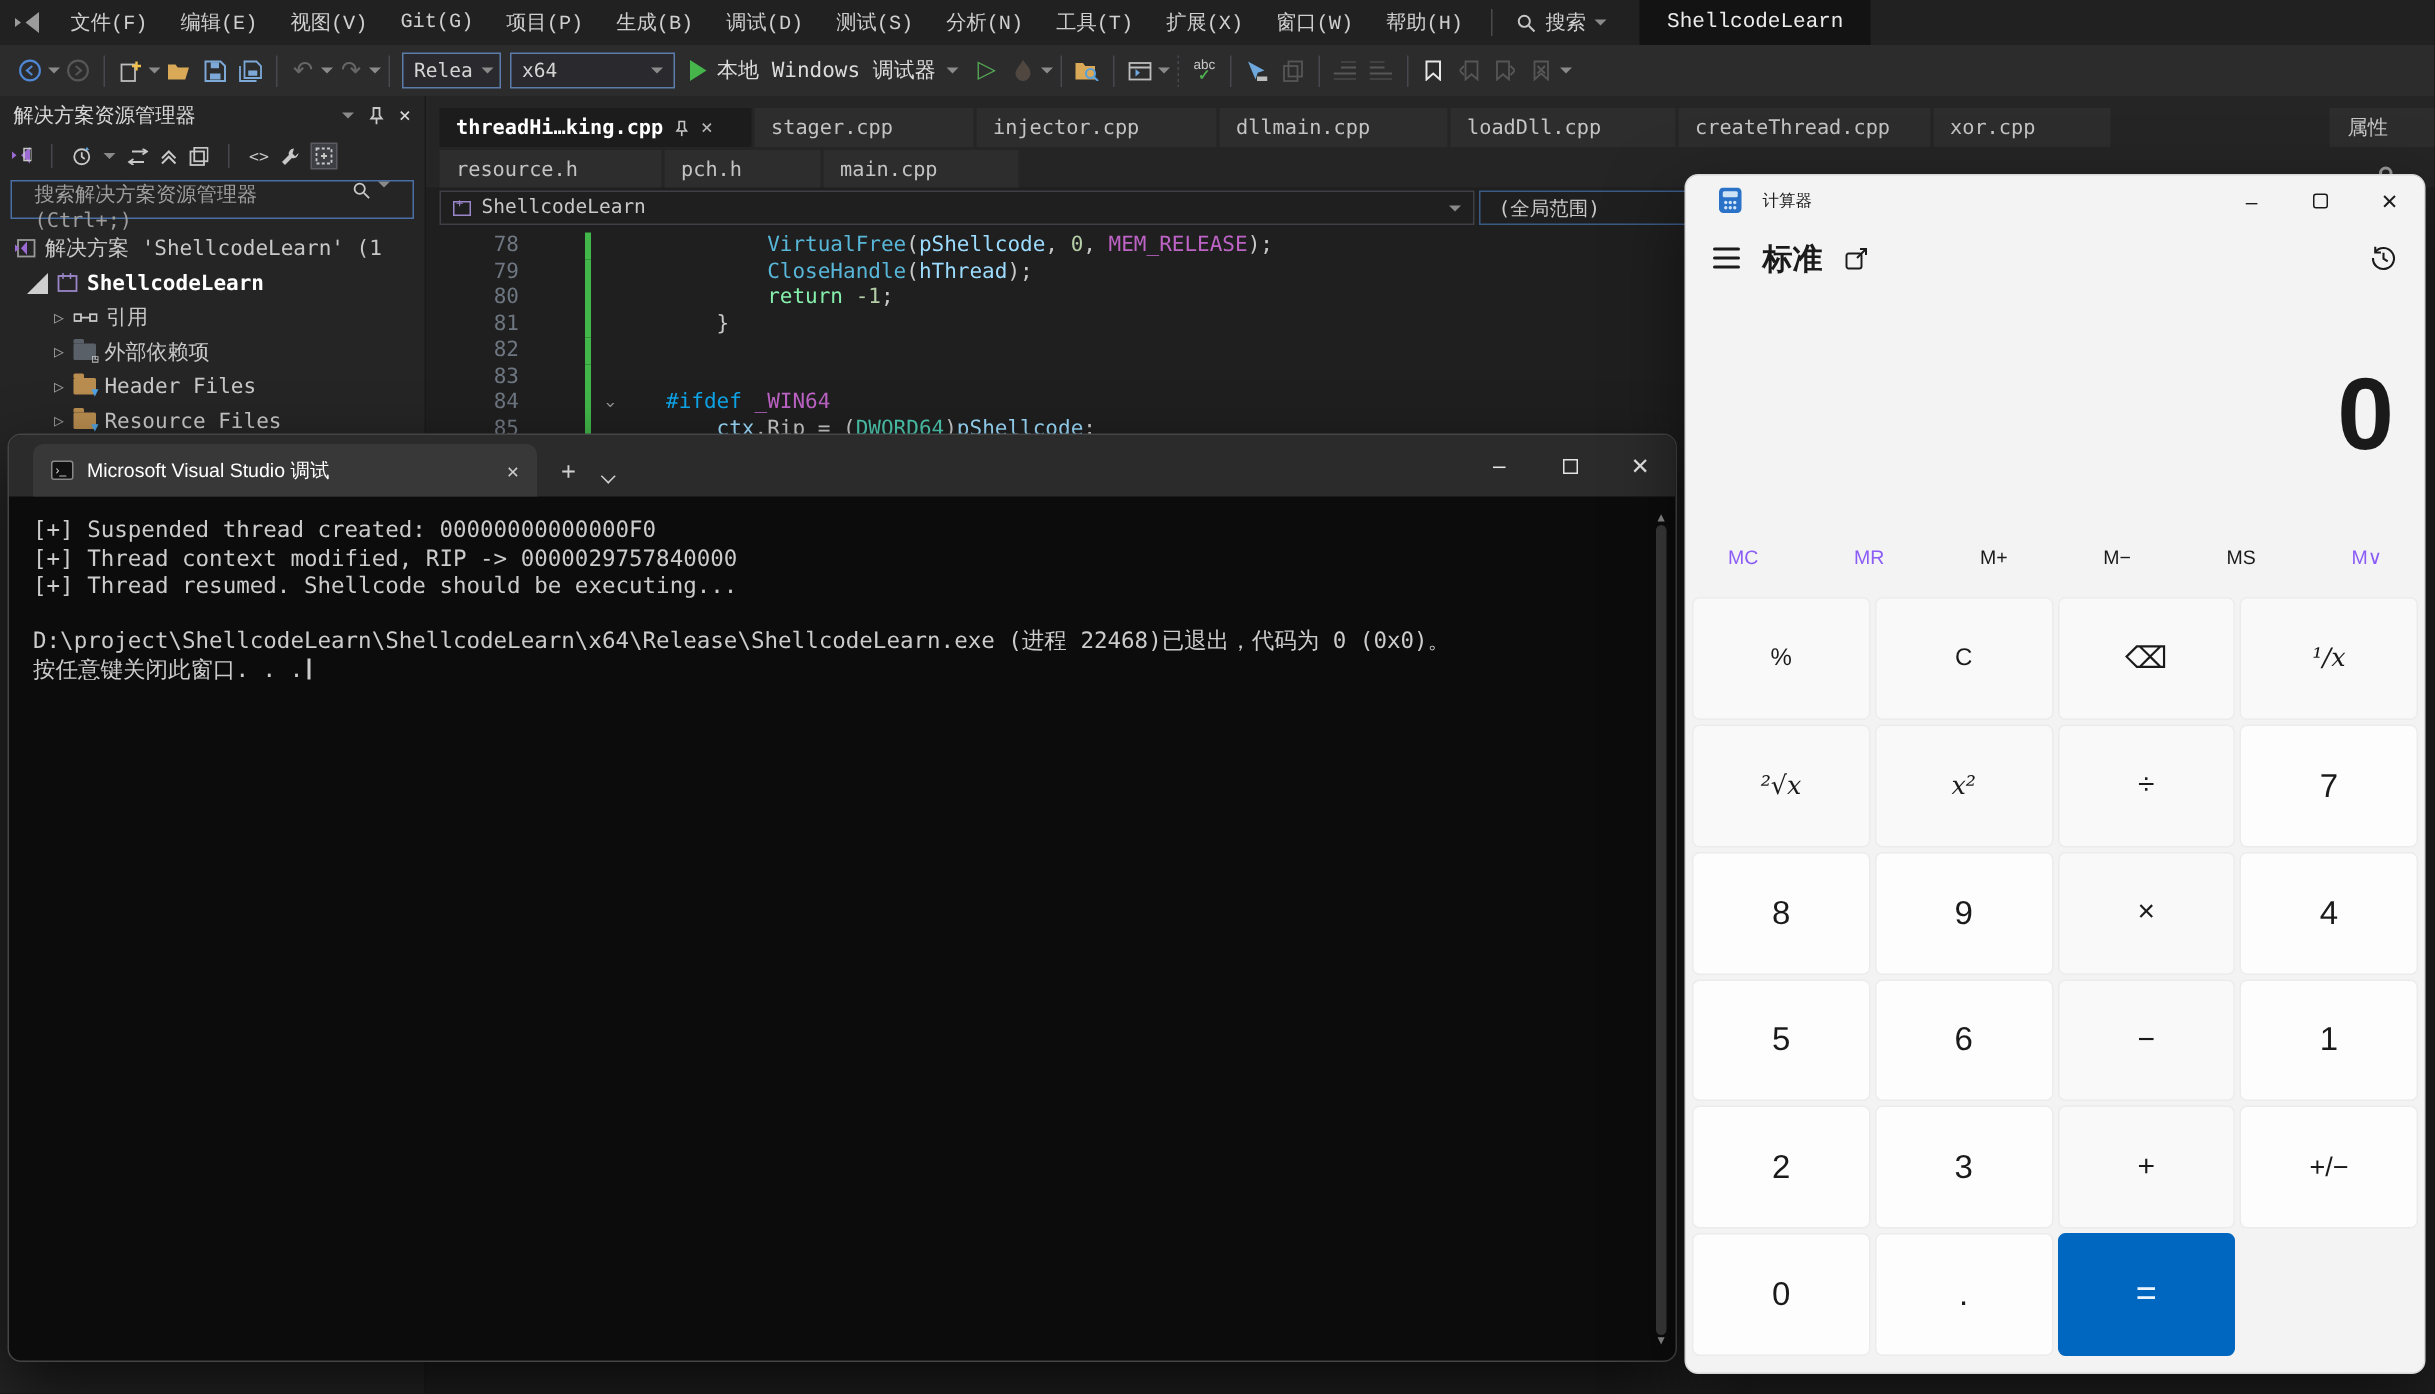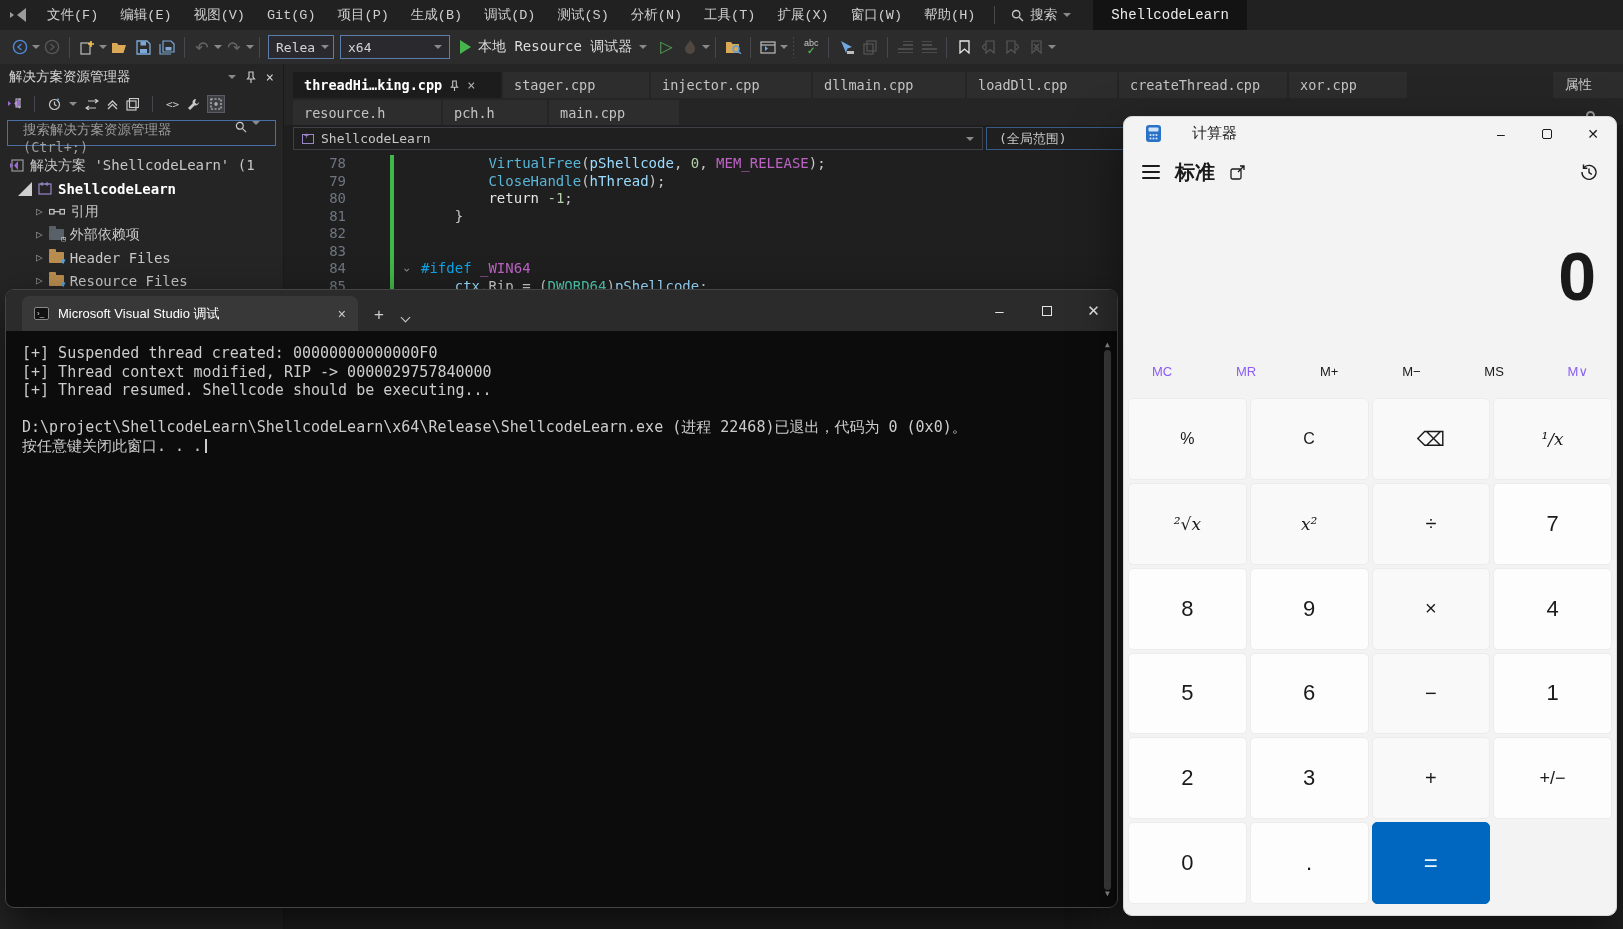--- a/index.html
+++ b/index.html
@@ -62,24 +62,24 @@
   .breadcrumb{position:absolute;left:9px;top:63px;height:23px;display:flex;width:1271px}
   .bc-left{width:690px;border:1px solid #3f3f46;display:flex;align-items:center;gap:7px;padding:0 8px;color:#c8c8c8;font-size:13px}
   .bc-left .caret{margin-left:auto}
   .bc-right{flex:1;border:1px solid #3a5a86;margin-left:3px;display:flex;align-items:center;padding:0 12px;color:#c8c8c8;font-size:13px}
   .bc-ico{width:12px;height:10px;border:1px solid #9a86c8;position:relative}
   .bc-ico:before{content:"+";position:absolute;left:1px;top:-4px;color:#9a86c8;font-size:8px}
   .code{position:absolute;left:0;right:0;top:86px;bottom:0;font-size:14px;line-height:17.5px;padding-top:5px;color:#c8c8c8}
   .cline{display:flex;height:17.5px;position:relative}
   .ln{width:74px;text-align:right;color:#6e7681;padding-right:12px;flex:none}
   .gbar{width:4px;background:#41b649;margin-left:32px;flex:none}
-  .src{white-space:pre;padding-left:27px}
+  .src{white-space:pre;padding-left:50px}
   .fold{position:absolute;left:119px;top:1px;color:#9a9a9a;font-size:12px;transform:rotate(90deg)}
   .c-p{color:#c8c8c8}.c-fn{color:#58b6d8}.c-var{color:#9cdcfe}.c-num{color:#b5cea8}
-  .c-mac{color:#bd63c5}.c-kw{color:#e5e5e5}.c-com{color:#57a64a}.c-pre{color:#0ea5e9}.c-type{color:#4ec9b0}
+  .c-mac{color:#bd63c5}.c-kw{color:#86efac}.c-com{color:#57a64a}.c-pre{color:#0ea5e9}.c-type{color:#4ec9b0}
 
   
   .console{position:absolute;left:5px;top:289px;width:1113px;height:619px;background:#0c0c0c;border:1px solid #454545;border-radius:9px;box-shadow:0 18px 44px rgba(0,0,0,.65);overflow:hidden}
   .con-titlebar{height:41px;background:#2b2b2b;display:flex;align-items:flex-end}
   .con-tab{margin-left:16px;height:35px;width:336px;background:#383838;border-radius:7px 7px 0 0;display:flex;align-items:center;padding:0 12px;gap:9px}
   .cmd-ico{width:15px;height:13px;background:#111;border:1px solid #888;border-radius:2px;color:#ddd;font-size:8px;line-height:11px;padding-left:2px;flex:none}
   .con-tab-label{color:#fff;font-size:13px;font-weight:normal;white-space:nowrap;overflow:hidden;flex:1}
   .con-x{color:#cfcfcf;font-size:14px}
   .con-plus{color:#cfcfcf;font-size:17px;margin:0 0 6px 16px}
   .chev{width:7px;height:7px;border-right:1.5px solid #cfcfcf;border-bottom:1.5px solid #cfcfcf;transform:rotate(45deg);margin:0 0 10px 18px}
@@ -90,21 +90,21 @@
   .con-line{white-space:pre;height:18.6px}
   .con-caret{display:inline-block;width:1.5px;height:14px;background:#ccc;margin-left:3px;vertical-align:-2px}
   .con-scroll{position:absolute;right:3px;top:3px;bottom:3px;width:13px}
   .con-scroll .up,.con-scroll .dn{position:absolute;left:0;width:13px;text-align:center;color:#8a8a8a;font-size:8px}
   .con-scroll .up{top:2px}.con-scroll .dn{bottom:2px}
   .con-thumb{position:absolute;left:3px;top:16px;bottom:16px;width:7px;background:#3a3a3a;border-radius:4px}
 
   
   .calc{position:absolute;left:1123px;top:116px;width:494px;height:800px;background:#f3f3f3;border:1px solid #d8d8d8;border-radius:9px;box-shadow:0 20px 50px rgba(0,0,0,.5);overflow:hidden;color:#1a1a1a}
   .calc-titlebar{height:33px;display:flex;align-items:center}
-  .calc-title{margin-left:30px;font-size:15px;color:#1b1b1b}
+  .calc-title{margin-left:13px;font-size:11px;color:#1b1b1b}
   .calc-controls{margin-left:auto;display:flex;height:33px}
   .calc-ctl{width:46px;height:100%;display:flex;align-items:center;justify-content:center;color:#1b1b1b;font-size:14px}
   .maxbox-l{width:10px;height:10px;border:1.2px solid #1b1b1b;border-radius:2px}
   .calc-nav{height:44px;display:flex;align-items:center;padding:0 18px;gap:15px}
   .hamburger{width:18px;display:flex;flex-direction:column;gap:4px}
   .hamburger i{height:2px;background:#1b1b1b;border-radius:1px}
   .calc-mode{font-size:20px;font-weight:700}
   .calc-display{position:relative;height:130px}
   .calc-value{position:absolute;right:20px;top:48px;font-size:68px;font-weight:600;line-height:1}
   .calc-mem{height:38px;margin-top:28px;display:flex;align-items:center;justify-content:space-between;padding:0 28px;font-size:13px}
@@ -207,21 +207,21 @@
       <span class="combo" style="width:66px">
         <span>Relea</span>
         <span class="caret"></span>
       </span>
       <span class="combo" style="width:110px">
         <span>x64</span>
         <span class="caret"></span>
       </span>
       <span class="run-group">
         <span class="play-solid"></span>
-        <span>本地 Resource 调试器</span>
+        <span>本地 Windows 调试器</span>
         <span class="caret"></span>
       </span>
       <span class="tbtn">
           <span class="play-outline">▷</span>
         </span>
       <span class="tbtn dim">
         <svg width="12" height="15" viewBox="0 0 12 15">
             <path d="M6 0 C8 3 11 5 11 9 A5 5 0 0 1 1 9 C1 6 4 4 6 0 Z" fill="#8a7362"></path>
           </svg>
       </span>

